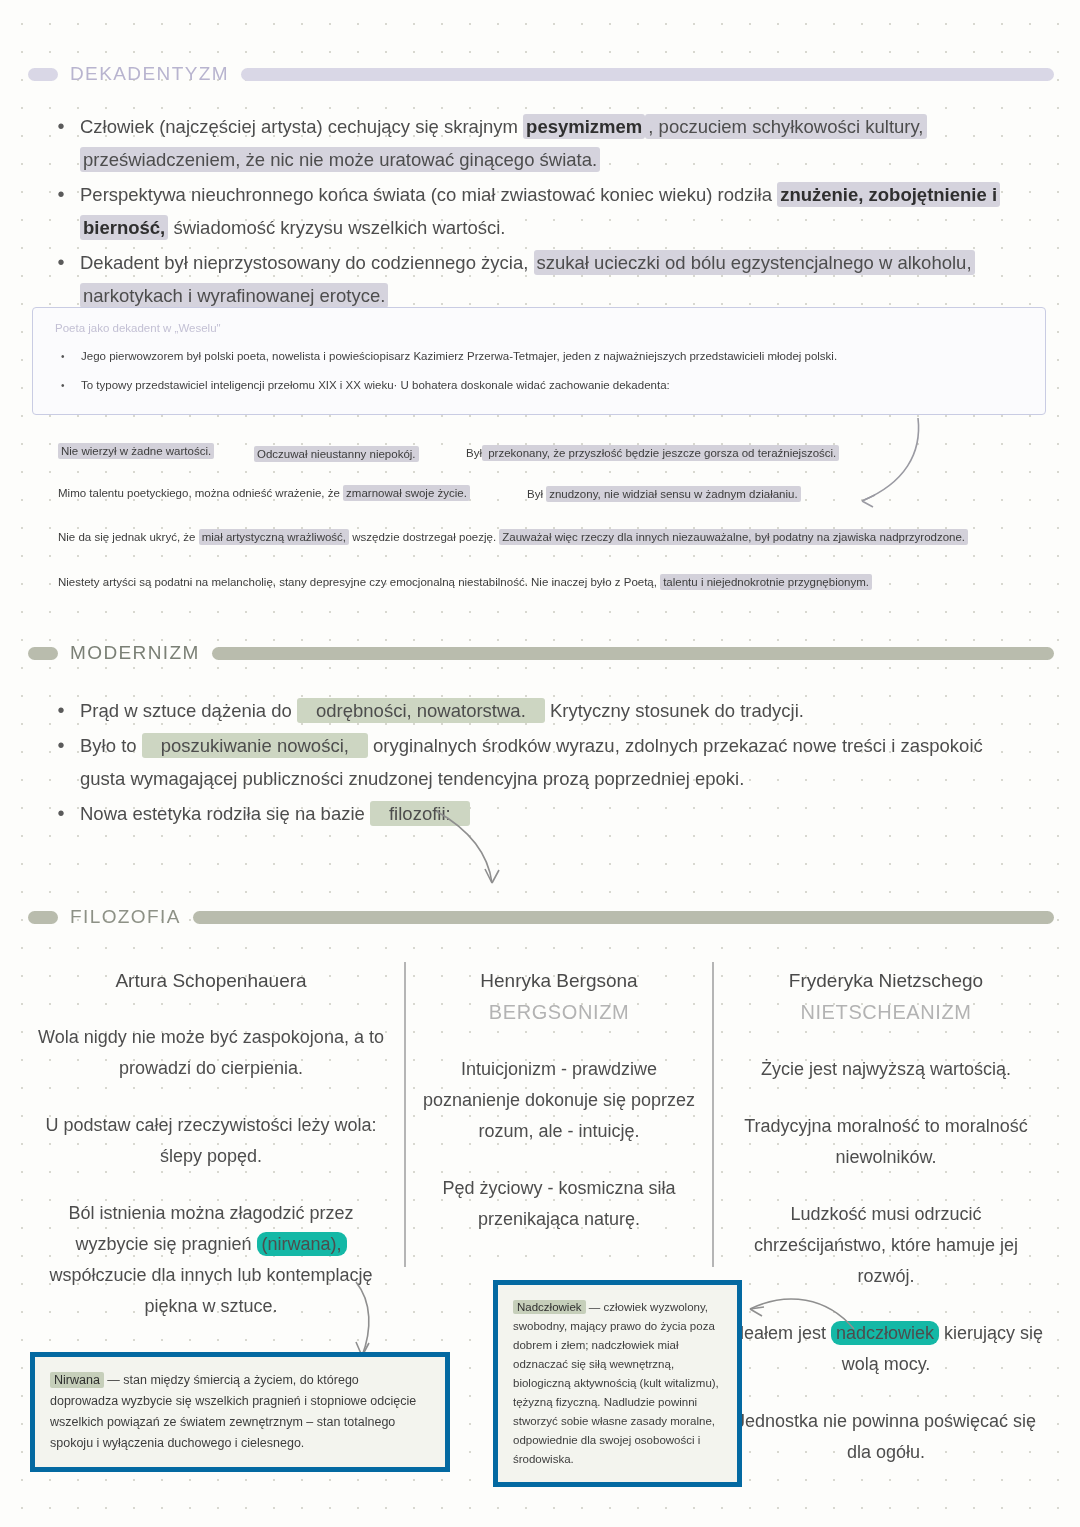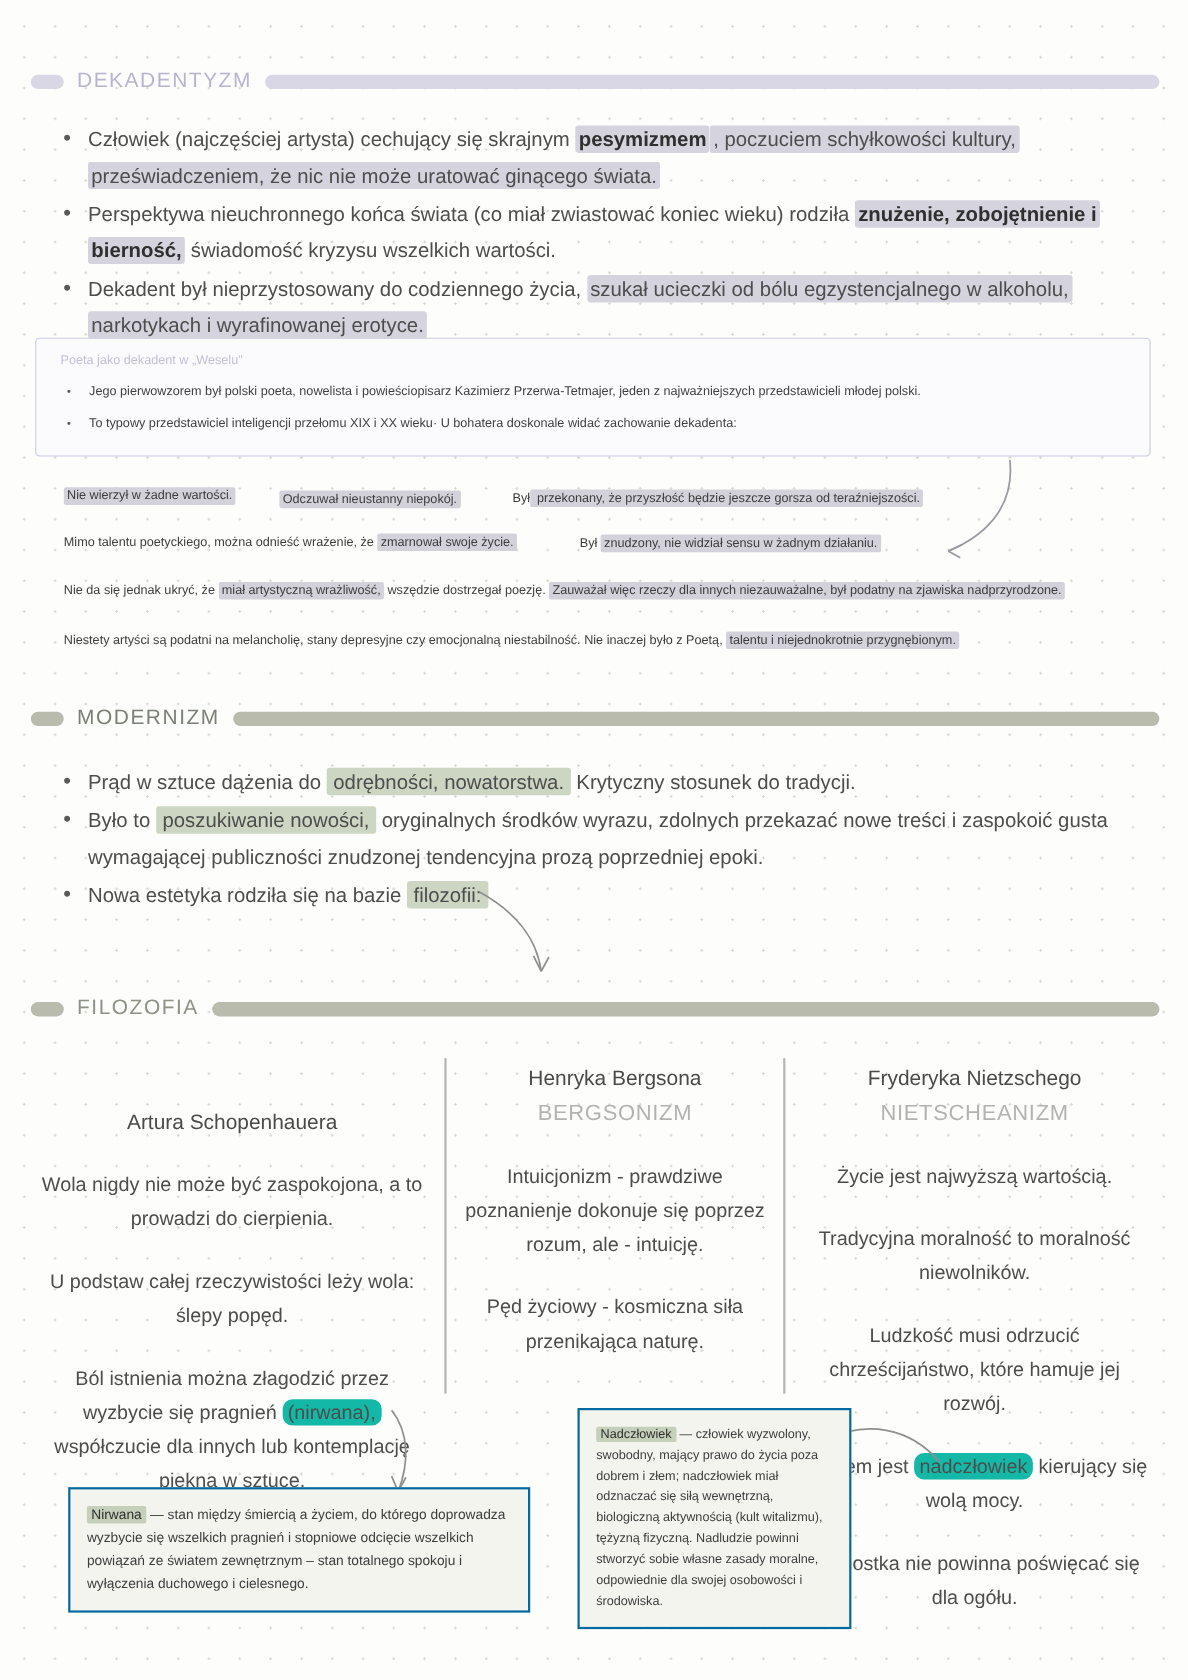--- a/index.html
+++ b/index.html
@@ -80,21 +80,21 @@
   .bul-txt .hl-gray {
     background: #d5d3dd;
     padding: 2px 3px;
     border-radius: 3px;
     box-decoration-break: clone;
     -webkit-box-decoration-break: clone;
   }
   .bul-txt .hl-gray.b { font-weight: 700; color: #2f2f2f; }
   .bul-txt .hl-green {
     background: #cdd6c2;
-    padding: 2px 6px;
+    padding: 2px 19px;
     border-radius: 3px;
     box-decoration-break: clone;
     -webkit-box-decoration-break: clone;
   }
 
   
   .blue-box {
     position: absolute;
     border: 1px solid #c9cce3;
     border-radius: 4px;
@@ -155,24 +155,23 @@
   }
   .vdiv {
     position: absolute;
     width: 1.5px;
     background: #b5b5b5;
   }
 
   
   .defbox {
     position: absolute;
-    border: 2px solid #0369a1;
+    border: 5px solid #0369a1;
     background: #f3f4ee;
     padding: 13px 15px 13px 15px;
-    margin-left: 32px;
   }
   .defbox .term {
     background: #c6cfba;
     padding: 1px 4px;
     border-radius: 2px;
     color: #2f2f2f;
   }
   .defbox.nirwana { font-size: 12.5px; line-height: 21px; color: #3d3d3d; }
   .defbox.nadczlowiek { font-size: 11.5px; line-height: 19px; color: #3d3d3d; }
 
@@ -260,21 +259,21 @@
 
   <div class="sec-head head-fil" style="left:28px; top:905px; width:1026px;">
     <span class="sec-pill"></span>
     <span class="sec-title">FILOZOFIA</span>
     <span class="sec-bar"></span>
   </div>
 
   <div class="vdiv" style="left:404px; top:962px; height:305px;"></div>
   <div class="vdiv" style="left:712px; top:962px; height:305px;"></div>
 
-  <div class="col" id="col-0" style="left:36px; top:965px; width:350px;margin-top:40px;">
+  <div class="col" id="col-0" style="left:36px; top:965px; width:350px;">
       <div class="col-name">Artura Schopenhauera</div>
       <div class="col-p"><span>Wola nigdy nie może być zaspokojona, a to prowadzi do cierpienia.</span></div>
       <div class="col-p"><span>U podstaw całej rzeczywistości leży wola: ślepy popęd.</span></div>
       <div class="col-p"><span>Ból istnienia można złagodzić przez wyzbycie się pragnień </span><span class="hl-green">(nirwana),</span><span> współczucie dla innych lub kontemplację piękna w sztuce.</span></div>
     </div>
   <div class="col" id="col-1" style="left:414px; top:965px; width:290px;">
       <div class="col-name">Henryka Bergsona</div>
       <div class="col-ism light">BERGSONIZM</div>
       <div class="col-p"><span>Intuicjonizm - prawdziwe poznanienje dokonuje się poprzez rozum, ale - intuicję.</span></div>
       <div class="col-p"><span>Pęd życiowy - kosmiczna siła przenikająca naturę.</span></div>

